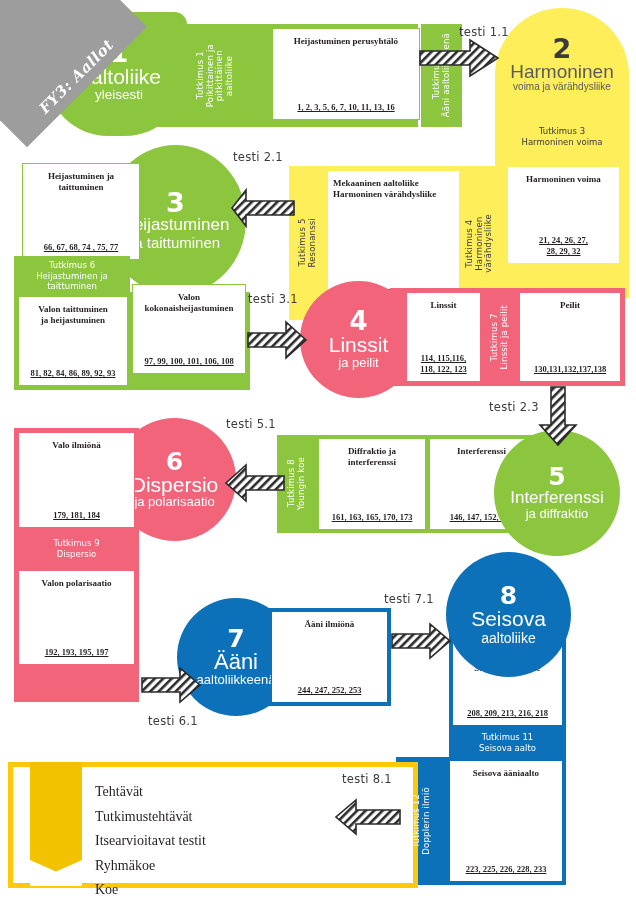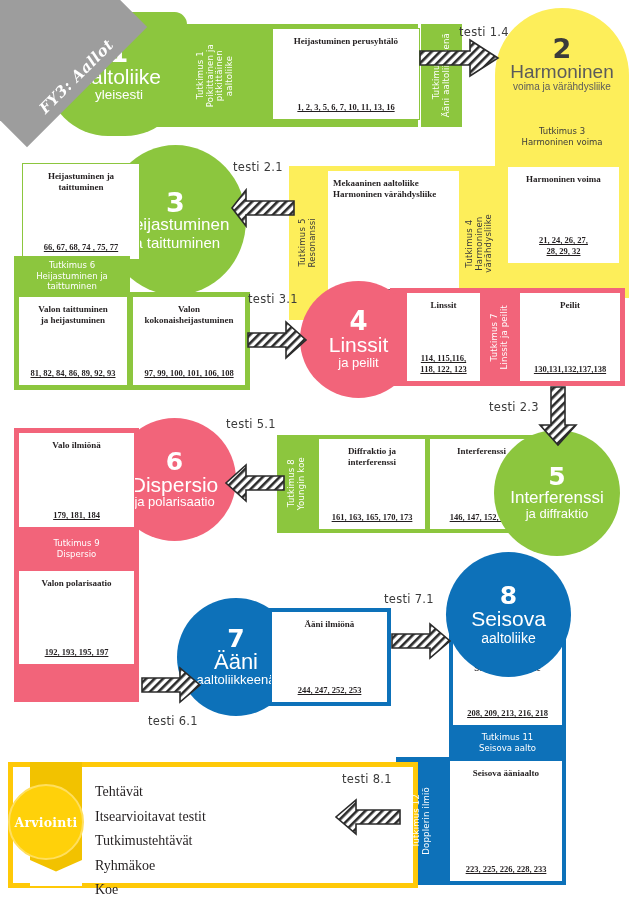--- a/index.html
+++ b/index.html
@@ -208,21 +208,21 @@
       <span>taittuminen</span>
     </div>
   </div>
 
   <div class="abs" style="left:14px;top:292px;width:236px;height:98px;background:#8cc63e;"></div>
   <div class="abs card" style="left:18px;top:296px;width:110px;height:90px;border-color:#8cc63e;">
     <div class="ttl" style="white-space:pre-line;">Valon taittuminen
 ja heijastuminen</div>
     <div class="nums">81, 82, 84, 86, 89, 92, 93</div>
   </div>
-  <div class="abs card" style="left:132px;top:296px;width:114px;height:90px;border-color:#8cc63e;">
+  <div class="abs card" style="left:132px;top:284px;width:114px;height:90px;border-color:#8cc63e;">
     <div class="ttl" style="white-space:pre-line;">Valon
 kokonaisheijastuminen</div>
     <div class="nums">97, 99, 100, 101, 106, 108</div>
   </div>
 
   <div class="abs blob" style="left:300px;top:281px;width:117px;height:117px;background:#f2647a;z-index:3;">
     <div class="num" style="font-size:26px;">4</div>
     <div class="t1" style="font-size:21px;">Linssit</div>
     <div class="t2" style="font-size:13px;">ja peilit</div>
   </div>
@@ -384,39 +384,36 @@
       <path d="M2,12 L40,12 L40,2 L60,19 L40,36 L40,26 L2,26 Z" fill="url(#hatch)" stroke="#2b2b2b" stroke-width="1.6"></path>
     </svg>
   </div>
 
   <div class="arrow" style="left:334px;top:798px;z-index:7;">
     <svg width="68" height="38" viewBox="0 0 68 38">
       <path d="M66,12 L22,12 L22,2 L2,19 L22,36 L22,26 L66,26 Z" fill="url(#hatch)" stroke="#2b2b2b" stroke-width="1.6"></path>
     </svg>
   </div>
 
-  <div class="abs test" style="left:459px;top:25px;z-index:8;">testi 1.4</div>
-  <div class="abs test" style="left:233px;top:160px;z-index:8;text-align:center;">testi 2.1</div>
+  <div class="abs test" style="left:459px;top:25px;z-index:8;">testi 1.1</div>
+  <div class="abs test" style="left:233px;top:150px;z-index:8;text-align:center;">testi 2.1</div>
   <div class="abs test" style="left:248px;top:292px;z-index:8;">testi 3.1</div>
   <div class="abs test" style="left:489px;top:400px;z-index:8;">testi 2.3</div>
   <div class="abs test" style="left:226px;top:417px;z-index:8;">testi 5.1</div>
   <div class="abs test" style="left:148px;top:714px;z-index:8;">testi 6.1</div>
   <div class="abs test" style="left:384px;top:592px;z-index:8;">testi 7.1</div>
   <div class="abs test" style="left:342px;top:772px;z-index:8;">testi 8.1</div>
 
   <div class="abs" id="evalBox"></div>
   <div class="abs" id="badgeRibbon"></div>
   <div class="abs" id="badgeNotch"></div>
-  <div class="abs" id="badgeCircle">
-    <span>Arviointi</span>
-  </div>
   <div class="abs" id="evalList">
     <div>Tehtävät</div>
+    <div>Tutkimustehtävät</div>
     <div>Itsearvioitavat testit</div>
-    <div>Tutkimustehtävät</div>
     <div>Ryhmäkoe</div>
     <div>Koe</div>
   </div>
 
   <div class="abs" id="ribbon" style="z-index:20;">
     <span>FY3: Aallot</span>
   </div>
 
 </div>
 

